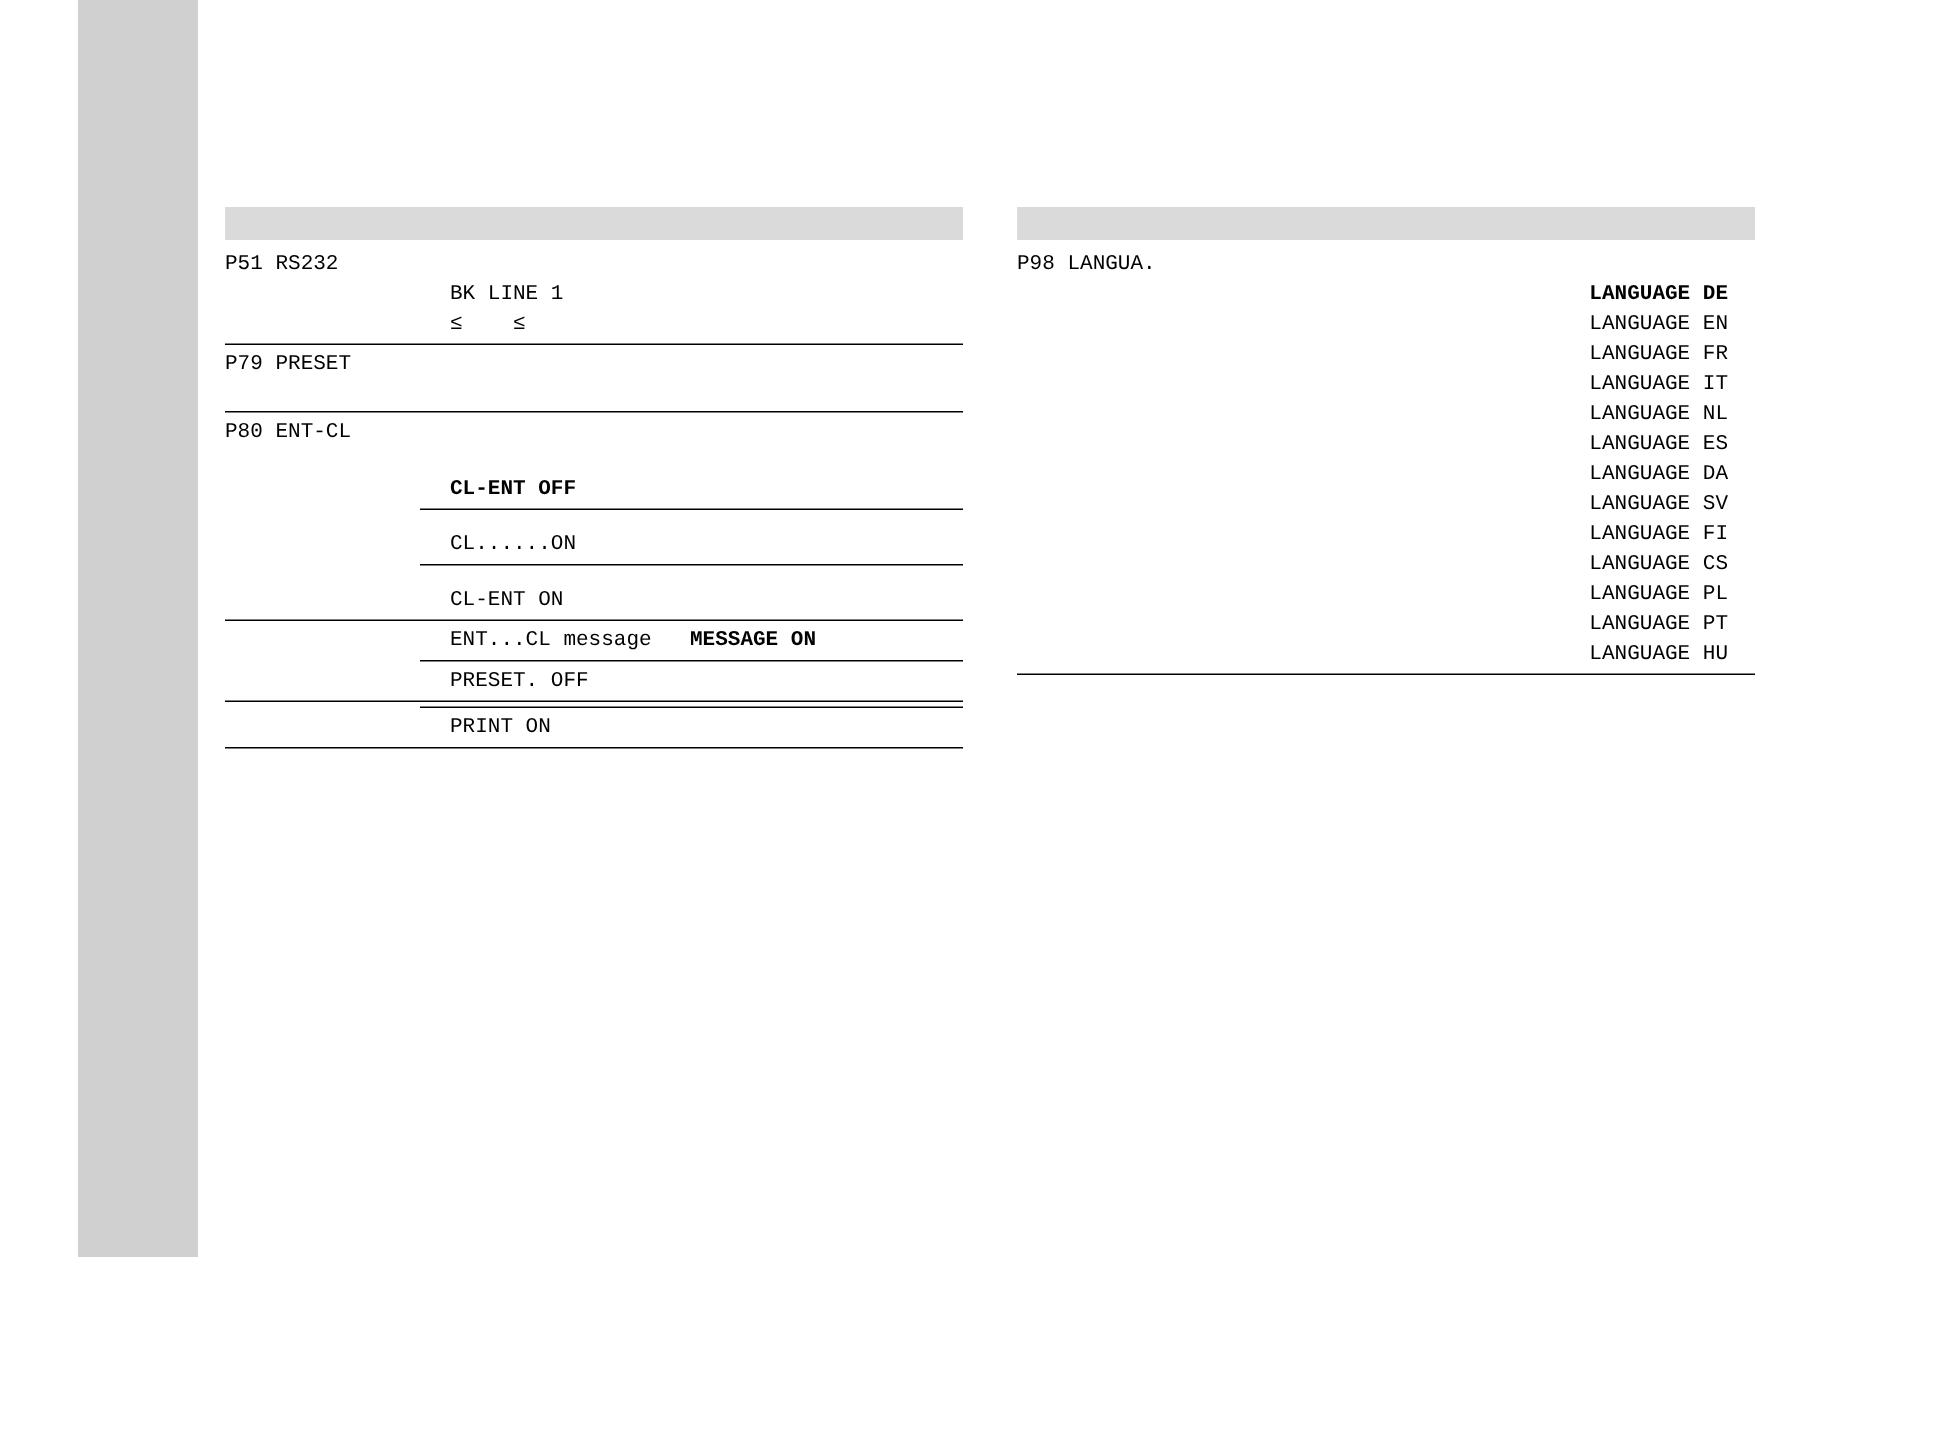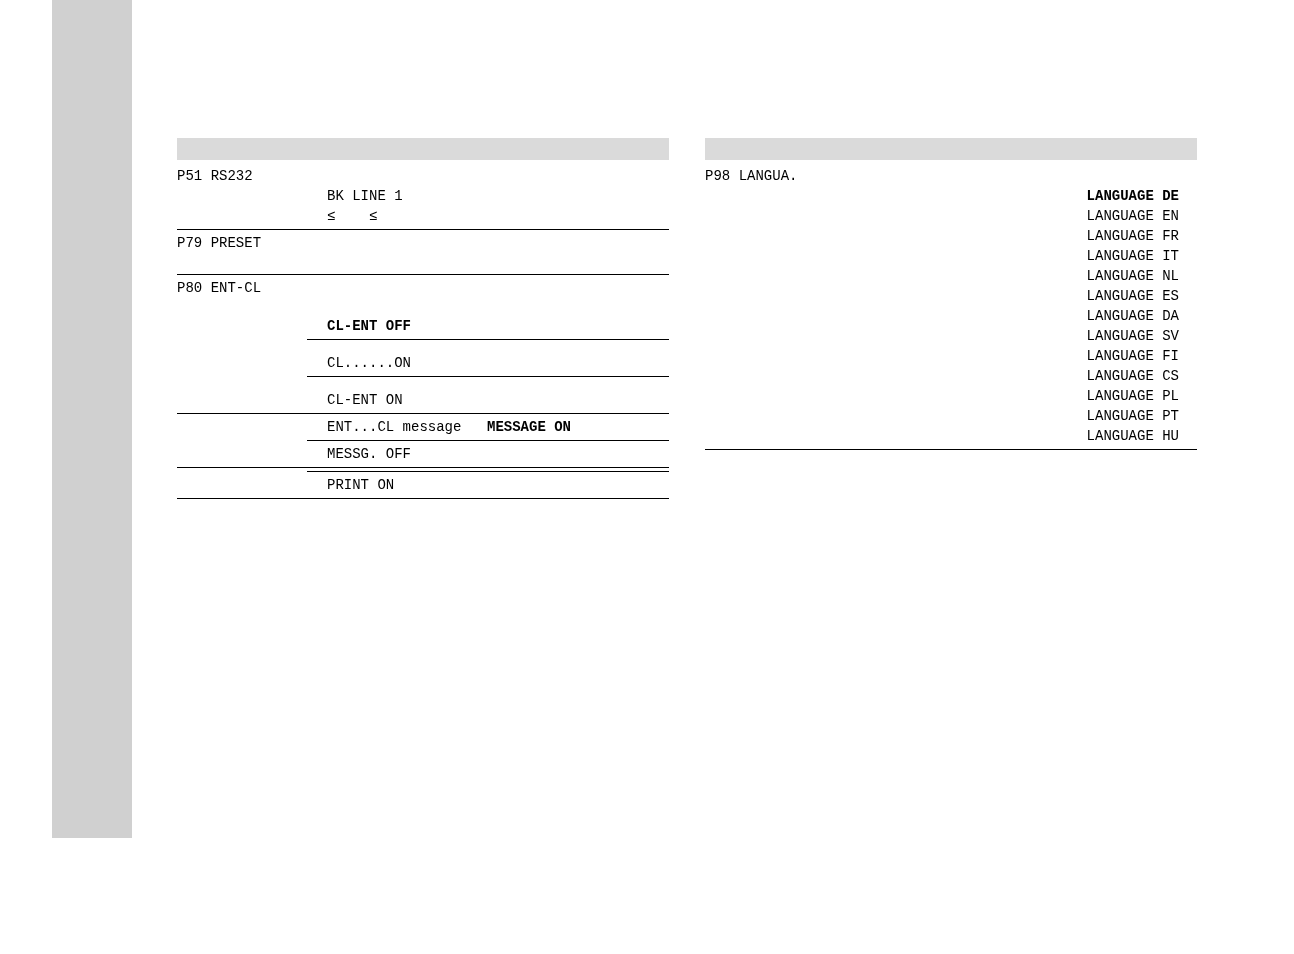--- a/index.html
+++ b/index.html
@@ -23,21 +23,20 @@
       height: 838px;
       background: #d0d0d0;
     }
     .content {
       position: absolute;
       left: 150px;
       top: 138px;
       width: 1020px;
       display: flex;
       gap: 36px;
-      margin-left: 27px;
     }
     .col {
       flex: 1;
     }
     .header-bar {
       height: 22px;
       background: #dadada;
       margin-bottom: 6px;
     }
     .row {
@@ -135,21 +134,21 @@
     <div class="wide-divider"></div>
 
     <div class="row">
       <span class="param-code"></span>
       <span class="desc">ENT...CL message</span>
       <span class="value bold">MESSAGE ON</span>
     </div>
     <div class="sub-divider"></div>
     <div class="row">
       <span class="param-code"></span>
-      <span class="value">MESSG. OFF</span>
+      <span class="value">PRESET. OFF</span>
     </div>
     <div class="wide-divider"></div>
 
     <div class="sub-divider"></div>
     <div class="row">
       <span class="param-code"></span>
       <span class="value">PRINT ON</span>
     </div>
     <div class="wide-divider"></div>
 

